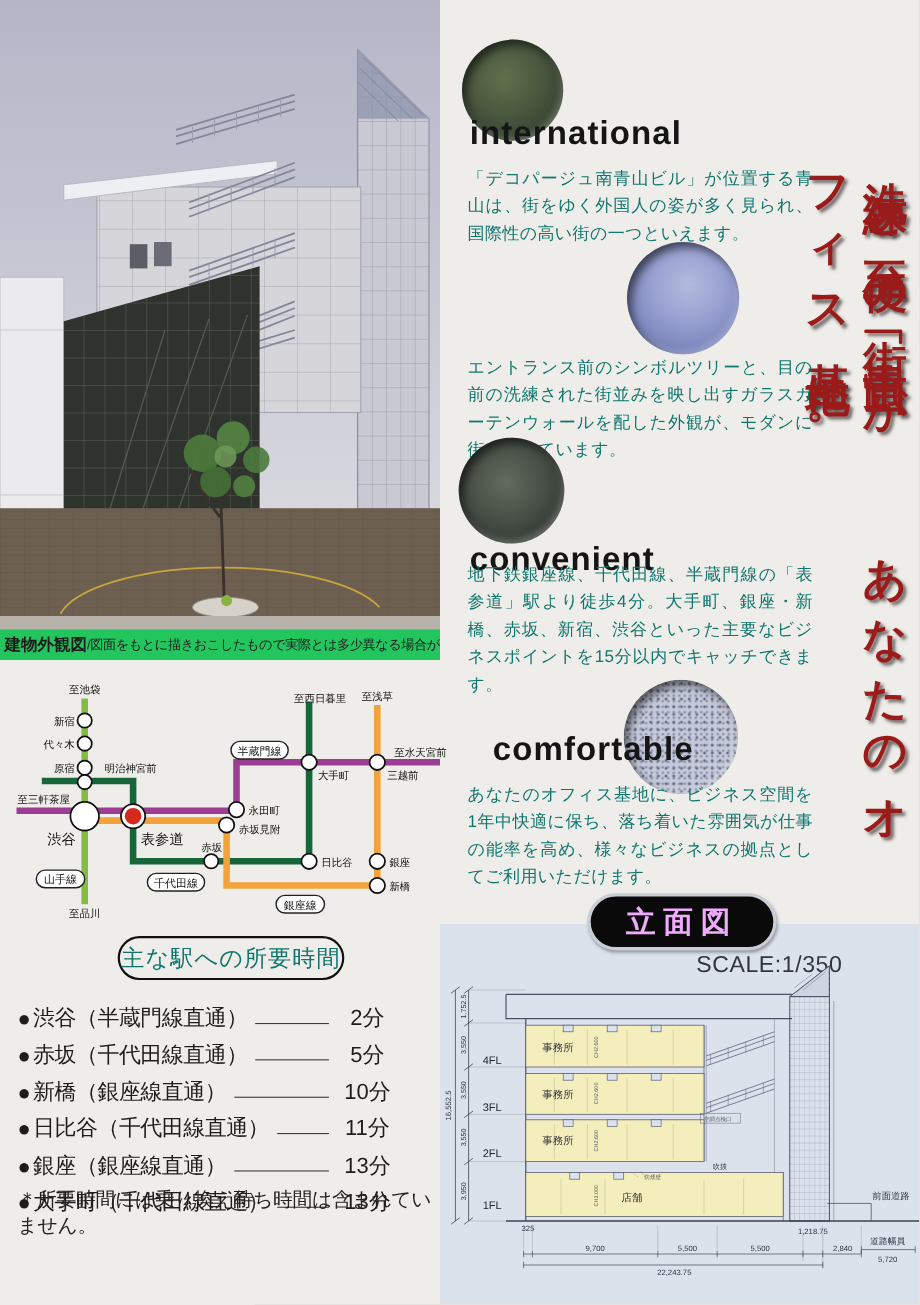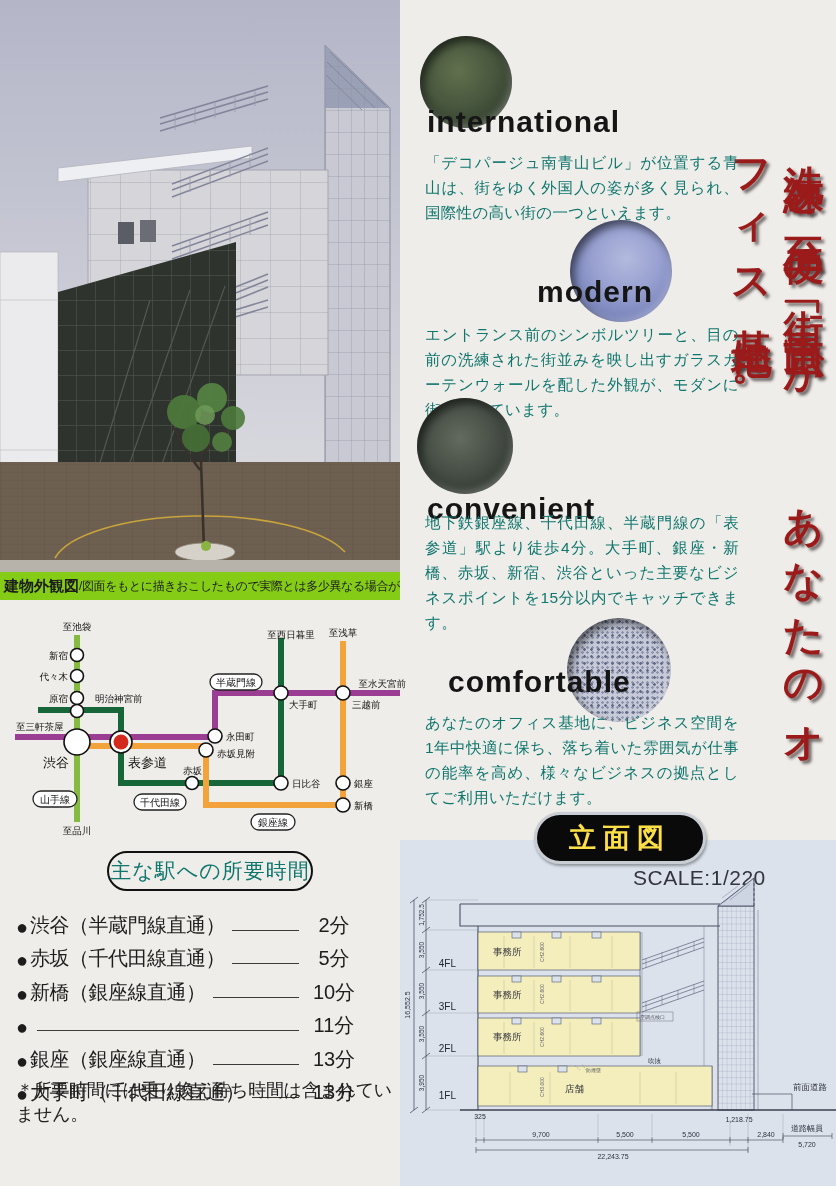--- a/index.html
+++ b/index.html
@@ -1,21 +1,21 @@
 <!DOCTYPE html>
 <html><head>
 <meta charset="utf-8">
 <style>
   html,body{margin:0;padding:0;}
   body{font-family:"Liberation Sans","DejaVu Sans",sans-serif;background:#d8d6d2;}
   .page{position:relative;width:836px;height:1186px;margin:0 auto;background:#efede9;overflow:hidden;}
 
   
   .photo{position:absolute;left:0;top:0;width:400px;height:572px;}
-  .caption{position:absolute;left:0;top:572px;width:400px;height:28px;background:#84cc16;
+  .caption{position:absolute;left:0;top:572px;width:400px;height:28px;background:#22c55e;
            display:flex;align-items:center;white-space:nowrap;overflow:hidden;text-align:center;}
   .caption .cap-t{font-size:15px;font-weight:bold;color:#1c1c1c;margin-left:4px;}
   .caption .cap-b{font-size:12px;color:#1c1c1c;letter-spacing:-0.4px;}
 
   
   .headline{position:absolute;top:133px;right:6px;height:660px;
             writing-mode:vertical-rl;color:#9b1a1a;
             font-family:"DejaVu Serif","Liberation Serif",serif;font-weight:bold;
             font-size:40px;letter-spacing:9px;line-height:1.3;
             text-shadow:3px 3px 3px rgba(70,60,60,.75);}
@@ -46,21 +46,21 @@
   .tt-bullet{margin-right:2px;}
   .tt-station{white-space:nowrap;letter-spacing:-0.5px;}
   .tt-leader{flex:1;border-bottom:1.8px solid #3a3a3a;margin:0 7px 8px 7px;}
   .tt-time{width:56px;text-align:center;white-space:nowrap;}
   .tt-note{position:absolute;left:16px;top:1078px;width:380px;font-size:18px;color:#222;letter-spacing:-0.3px;}
 
   
   .panel{position:absolute;left:400px;top:840px;width:436px;height:346px;background:#dbe2ec;}
   .pill{position:absolute;left:534px;top:812px;width:166px;height:46px;background:#0a0a0a;
         border:3px solid #c9cdd4;border-radius:26px;display:flex;align-items:center;justify-content:center;
-        color:#fde047;font-size:27px;font-weight:bold;letter-spacing:7px;box-shadow:1px 2px 3px rgba(0,0,0,.35);}
+        color:#f0abfc;font-size:27px;font-weight:bold;letter-spacing:7px;box-shadow:1px 2px 3px rgba(0,0,0,.35);}
   .scale{position:absolute;left:633px;top:866px;font-size:21px;color:#33343c;letter-spacing:.5px;}
   .elev{position:absolute;left:400px;top:866px;width:436px;height:320px;}
 </style>
 </head>
 <body>
 
 <div class="page">
 
   <svg class="photo" viewBox="0 0 400 572">
     <defs>
@@ -151,21 +151,20 @@
   <div class="headline">
     <span class="hl1">洗練と至便の街「青山」が</span>
     <span class="hl2">あなたのオフィス基地に。</span>
   </div>
 
   <div class="circle tex-international" style="left:420px;top:36px;width:92px;height:92px;"></div>
   <div class="feat-title" style="left:427px;top:105px;">international</div>
   <div class="feat-body" style="left:425px;top:150px;">「デコパージュ南青山ビル」が位置する青山は、街をゆく外国人の姿が多く見られ、国際性の高い街の一つといえます。</div>
 
   <div class="circle tex-modern" style="left:570px;top:220px;width:102px;height:102px;"></div>
-  <div class="feat-title" style="left:537px;top:275px;">modern</div>
   <div class="feat-body" style="left:425px;top:322px;">エントランス前のシンボルツリーと、目の前の洗練された街並みを映し出すガラスカーテンウォールを配した外観が、モダンに街を飾っています。</div>
 
   <div class="circle tex-convenient" style="left:417px;top:398px;width:96px;height:96px;"></div>
   <div class="feat-title" style="left:427px;top:468px;margin-top:24px;">convenient</div>
   <div class="feat-body" style="left:425px;top:510px;">地下鉄銀座線、千代田線、半蔵門線の「表参道」駅より徒歩4分。大手町、銀座・新橋、赤坂、新宿、渋谷といった主要なビジネスポイントを15分以内でキャッチできます。</div>
 
   <div class="circle tex-comfortable" style="left:567px;top:618px;width:104px;height:104px;"></div>
   <div class="feat-title" style="left:448px;top:665px;">comfortable</div>
   <div class="feat-body" style="left:425px;top:710px;">あなたのオフィス基地に、ビジネス空間を1年中快適に保ち、落ち着いた雰囲気が仕事の能率を高め、様々なビジネスの拠点としてご利用いただけます。</div>
 
@@ -246,41 +245,42 @@
       <span class="tt-time">5分</span>
     </div>
     <div class="tt-row">
       <span class="tt-bullet">●</span>
         <span class="tt-station">新橋（銀座線直通）</span>
       <span class="tt-leader"></span>
       <span class="tt-time">10分</span>
     </div>
     <div class="tt-row">
       <span class="tt-bullet">●</span>
+        <span class="tt-station">日比谷（千代田線直通）</span>
       <span class="tt-leader"></span>
       <span class="tt-time">11分</span>
     </div>
     <div class="tt-row">
       <span class="tt-bullet">●</span>
         <span class="tt-station">銀座（銀座線直通）</span>
       <span class="tt-leader"></span>
       <span class="tt-time">13分</span>
     </div>
     <div class="tt-row">
       <span class="tt-bullet">●</span>
         <span class="tt-station">大手町（千代田線直通）</span>
       <span class="tt-leader"></span>
       <span class="tt-time">13分</span>
     </div>
   </div>
   <div class="tt-note">＊所要時間には乗り換え待ち時間は含まれていません。</div>
 
   <div class="panel"></div>
   <div class="pill">立面図</div>
-  <div class="scale">SCALE:1/220</div>
+  <div class="scale">SCALE:1/350</div>
 
   <svg class="elev" viewBox="0 0 436 320">
     <defs>
       <pattern id="twG" width="4.6" height="6.4" patternUnits="userSpaceOnUse">
         <path d="M0 0 H4.6 M0 0 V6.4" stroke="#6d7390" stroke-width="0.35" fill="none"></path>
       </pattern>
     </defs>
 
     <g stroke="#8a90a4" stroke-width="0.35">
       <path d="M26,34 H78 M26,64 H78 M26,104 H78 M26,147 H78 M26,190 H78 M26,244 H62"></path>

